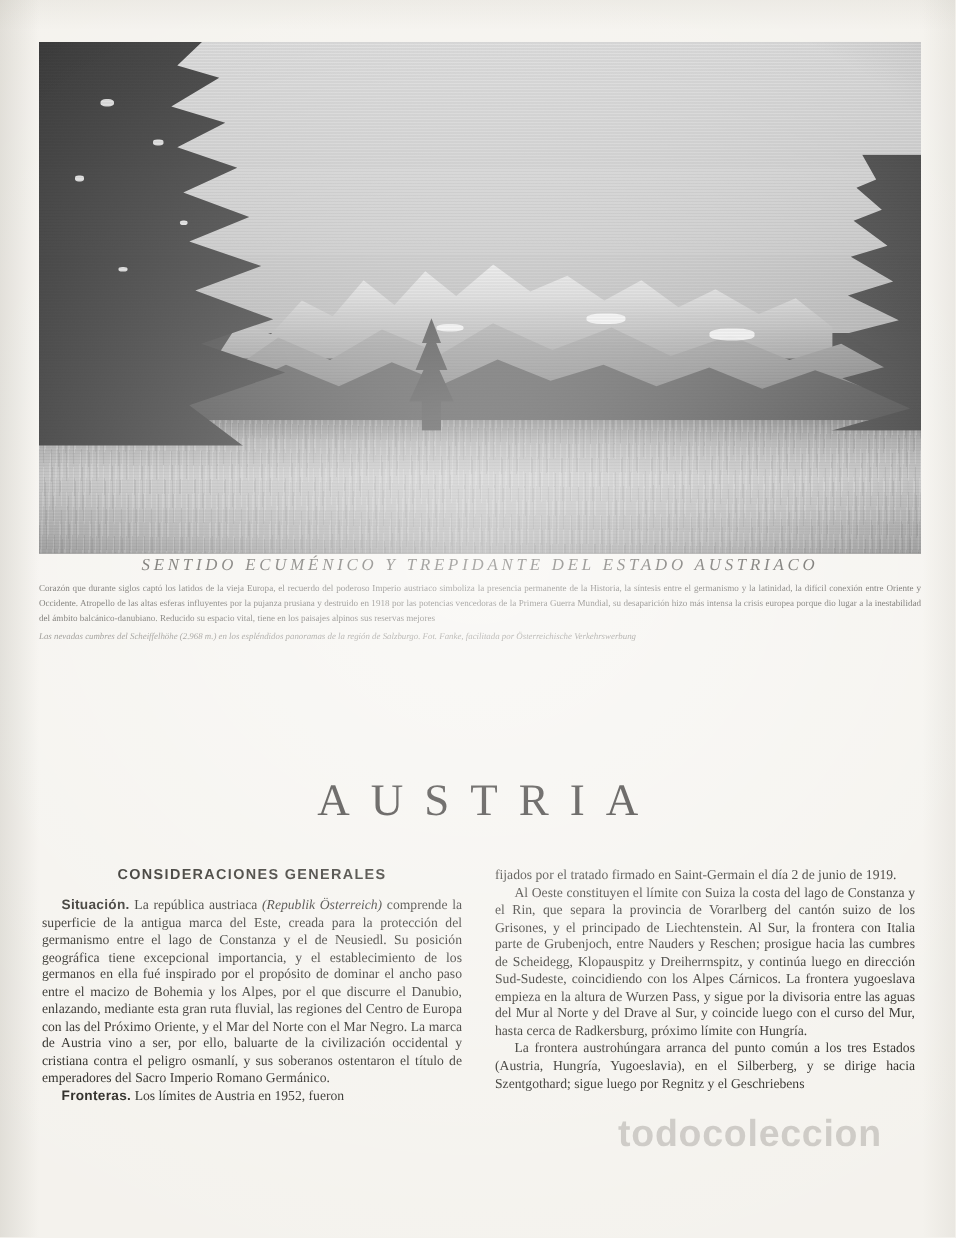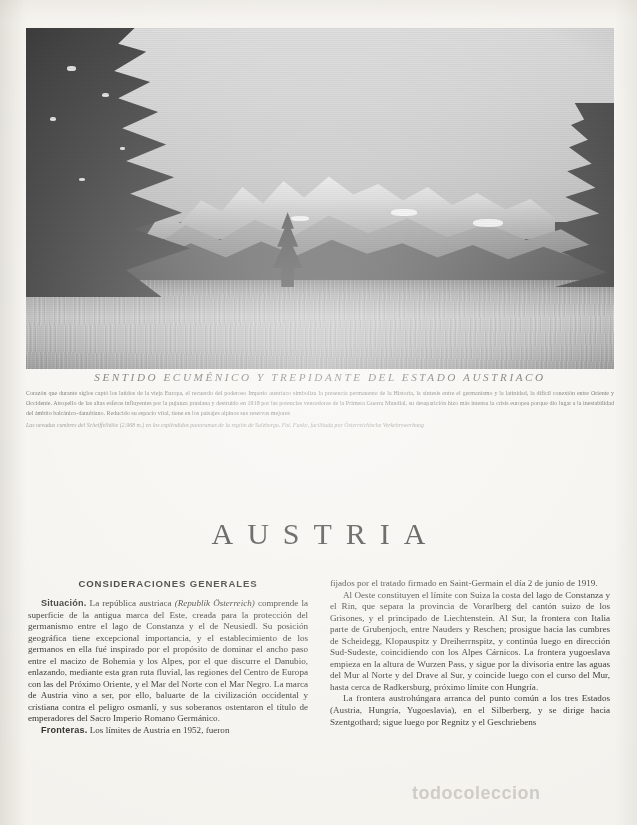--- a/index.html
+++ b/index.html
@@ -195,23 +195,23 @@
     font-weight: 700;
     font-size: 9.1px;
     letter-spacing: .2px;
   }
   .ital { font-style: italic; }
 
   
   .watermark {
     position: absolute;
     left: 412px;
-    top: 783px;
+    top: 742px;
     font-family: "Liberation Sans", "DejaVu Sans", sans-serif;
-    font-size: 18px;
+    font-size: 25px;
     font-weight: 700;
     letter-spacing: .5px;
     color: rgba(120,116,108,.30);
     z-index: 9;
     white-space: nowrap;
     pointer-events: none;
   }
 </style>
 </head>
 <body>

